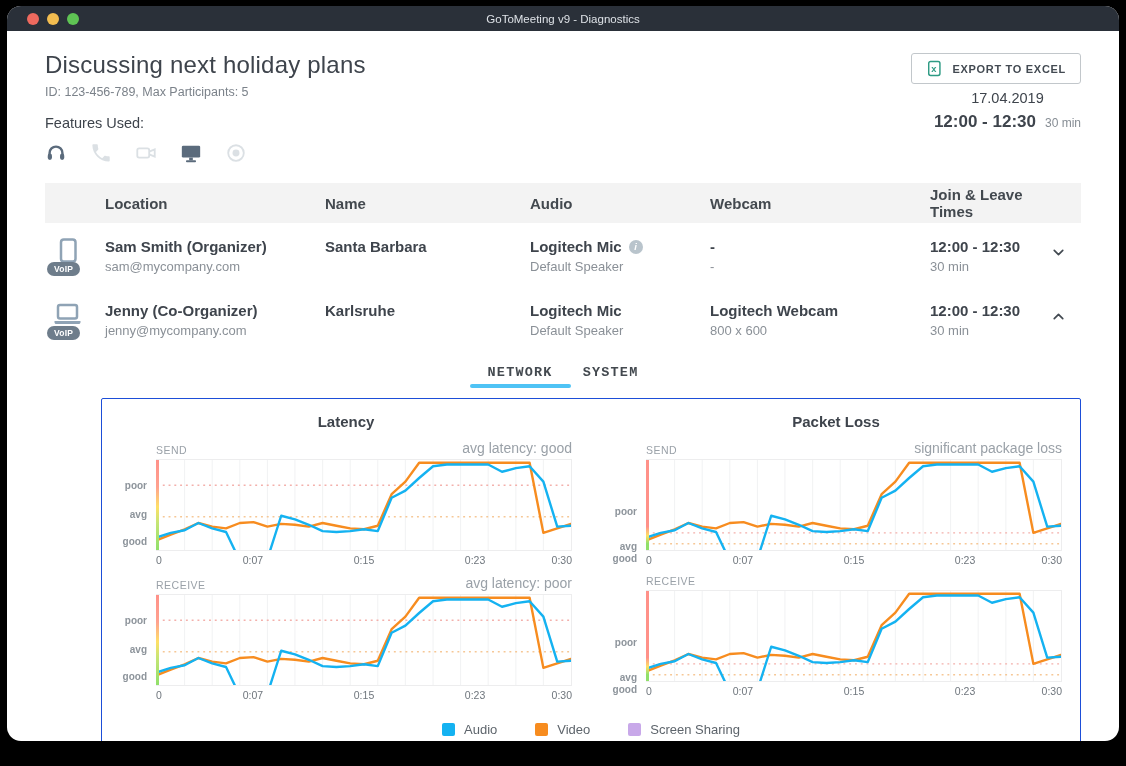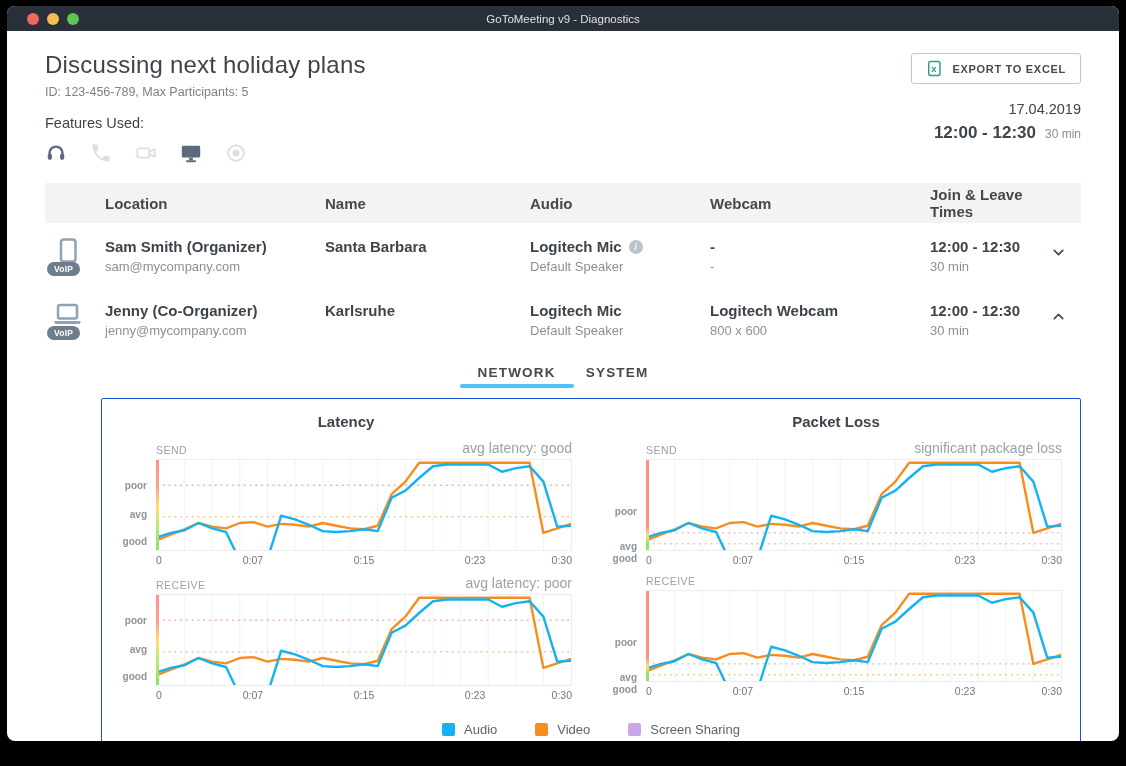--- a/index.html
+++ b/index.html
@@ -1,57 +1,57 @@
 <!DOCTYPE html>
 <html><head>
 <meta charset="utf-8">
 <style>
   * { margin:0; padding:0; box-sizing:border-box; }
   html,body { width:1126px; height:766px; }
   body { background:#000; position:relative; font-family:"Liberation Sans", sans-serif; }
-  .window { position:absolute; left:7px; top:6px; width:1112px; height:735px; background:#fff; border-radius:8px; overflow:hidden; }
+  .window { position:absolute; left:7px; top:6px; width:1112px; height:735px; background:#fff; border-radius:14px; overflow:hidden; }
   .titlebar { height:25px; background:#2a3039; display:flex; align-items:center; justify-content:center; position:relative; }
   .traffic { position:absolute; left:20px; top:6.5px; display:flex; gap:8px; }
   .dot { width:12px; height:12px; border-radius:50%; }
   .dot.r { background:#ee695e; } .dot.y { background:#f3bd50; } .dot.g { background:#5fc454; }
   .win-title { color:#dde1e6; font-size:11.5px; }
   .content { padding:20px 38px 8px; position:relative; height:710px; }
 
   h1 { font-size:24px; font-weight:500; color:#3e444c; letter-spacing:.2px; }
   .sub { font-size:12.5px; color:#7b828a; margin-top:6px; }
   .export-btn { position:absolute; top:22px; right:38px; height:31px; display:flex; align-items:center; gap:9px;
     background:#fff; border:1px solid #c2c7cb; border-radius:3px; padding:0 14px; font-family:inherit;
     font-size:11px; font-weight:bold; letter-spacing:.7px; color:#434a52; cursor:pointer; }
 
   .features { margin-top:16px; }
   .features-label { font-size:14.5px; color:#3e444c; }
   .feature-icons { margin-top:10px; display:flex; gap:23px; align-items:center; height:24px; }
   .fi { display:inline-flex; } .fi svg { width:22px; height:22px; }
   .fi.active { color:#5b6b7c; } .fi.inactive { color:#dbe0e4; }
 
-  .datetime { position:absolute; top:70px; right:38px; text-align:right; }
+  .datetime { position:absolute; top:59px; right:38px; text-align:center; }
   .date { font-size:14.5px; color:#3e444c; }
   .time-row { margin-top:6px; display:flex; align-items:baseline; gap:9px; }
   .time { font-size:17px; font-weight:bold; color:#3e444c; }
   .dur { font-size:12px; color:#868d94; }
 
   .table { margin-top:18px; }
   .grid-row { display:grid; grid-template-columns:60px 220px 205px 180px 220px 120px 1fr; align-items:center; }
   .thead { height:40px; background:#f3f3f3; font-size:15px; font-weight:bold; color:#43494f; }
   .trow { padding:15px 0 13px; align-items:flex-start; cursor:pointer; }
   .cell-primary { font-size:15px; font-weight:bold; color:#3e444c; display:flex; align-items:center; gap:7px; }
   .cell-secondary { font-size:13px; color:#8a9097; margin-top:4px; }
   .device { position:relative; width:34px; margin-left:6px; margin-top:-2px; }
   .voip { position:absolute; bottom:-4px; left:-4px; background:#6e7d8b; color:#fff; font-size:8.5px;
     font-weight:bold; padding:2px 7px 2.5px; border-radius:9px; letter-spacing:.2px; }
   .info { display:inline-flex; width:14px; height:14px; border-radius:50%; background:#b9c4cc; color:#fff;
     font-size:9.5px; font-weight:bold; align-items:center; justify-content:center; font-style:italic; }
   .chev-cell { justify-self:end; padding-right:14px; margin-top:6px; cursor:pointer; }
 
-  .tabs { display:flex; justify-content:center; gap:22px; margin:14px 0 10px; }
+  .tabs { display:flex; justify-content:center; gap:22px; margin:14px 0 10px;font-family:Liberation Mono, monospace; }
   .tab { font-size:13.5px; font-weight:bold; letter-spacing:1.2px; color:#43494f; padding:0 4px 8px; position:relative; cursor:pointer; }
   .tab.active::after { content:""; position:absolute; left:-14px; right:-14px; bottom:0; height:4px; background:#4fc3f5; border-radius:2px; }
 
   .panel { margin-left:56px; border:1px solid #1d4ed8; border-radius:2px; padding:14px 18px 4px; }
   .charts-grid { display:grid; grid-template-columns:1fr 1fr; column-gap:38px; }
   .group-title { text-align:center; font-size:15px; font-weight:bold; color:#3e444c; margin-bottom:10px; }
   .plot-block { margin-bottom:8px; }
   .plot-head { display:flex; justify-content:space-between; margin:0 0 3px 36px; align-items:flex-end; }
   .plot-label { font-size:10.5px; color:#9aa1a8; letter-spacing:.5px; }
   .plot-note { font-size:14px; color:#9aa1a8; }

